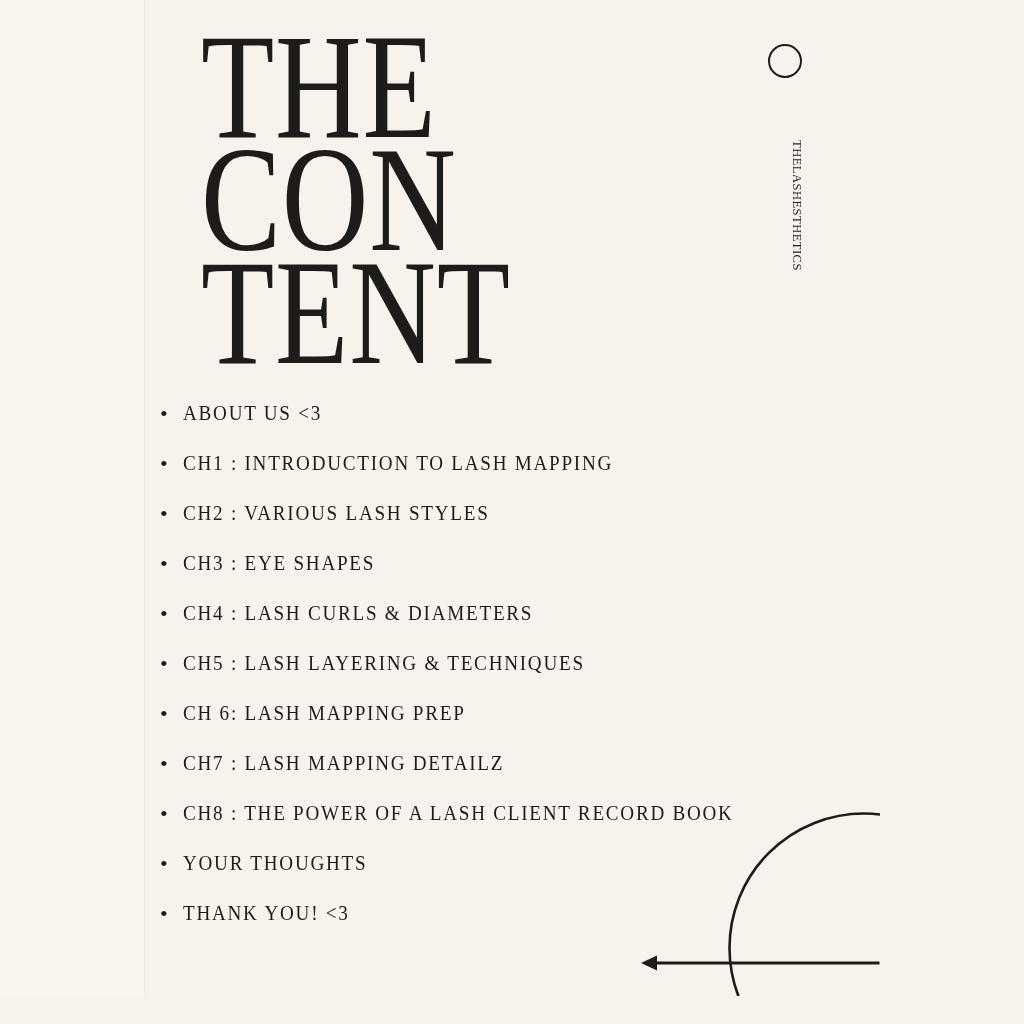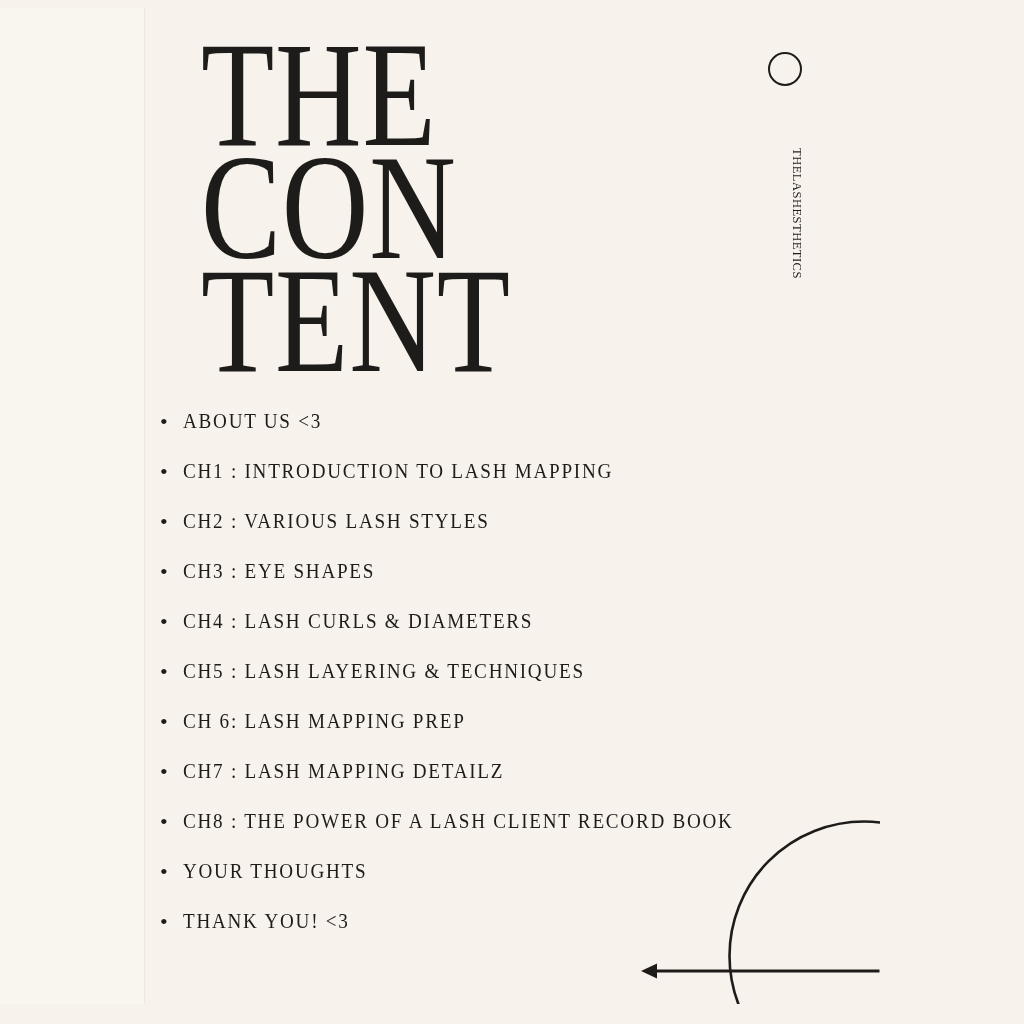--- a/index.html
+++ b/index.html
@@ -7,21 +7,20 @@
     width: 1024px; height: 1024px;
     font-family: "Liberation Serif", serif;
     background: #f7f3ec;
   }
   .page {
     position: relative;
     width: 1024px; height: 996px;
     background: var(--background, #f7f3ec);
     color: var(--ink, #1e1c1a);
     overflow: hidden;
-    margin-top: 8px;
   }
   .left-panel {
     position: absolute; left: 0; top: 0; bottom: 0; width: 144px;
     background: var(--background_left_panel, #f9f5ef);
   }
   .panel-seam {
     position: absolute; left: 144px; top: 0; bottom: 0; width: 1px;
     background: rgba(31,29,26,0.05);
   }
   .title {

